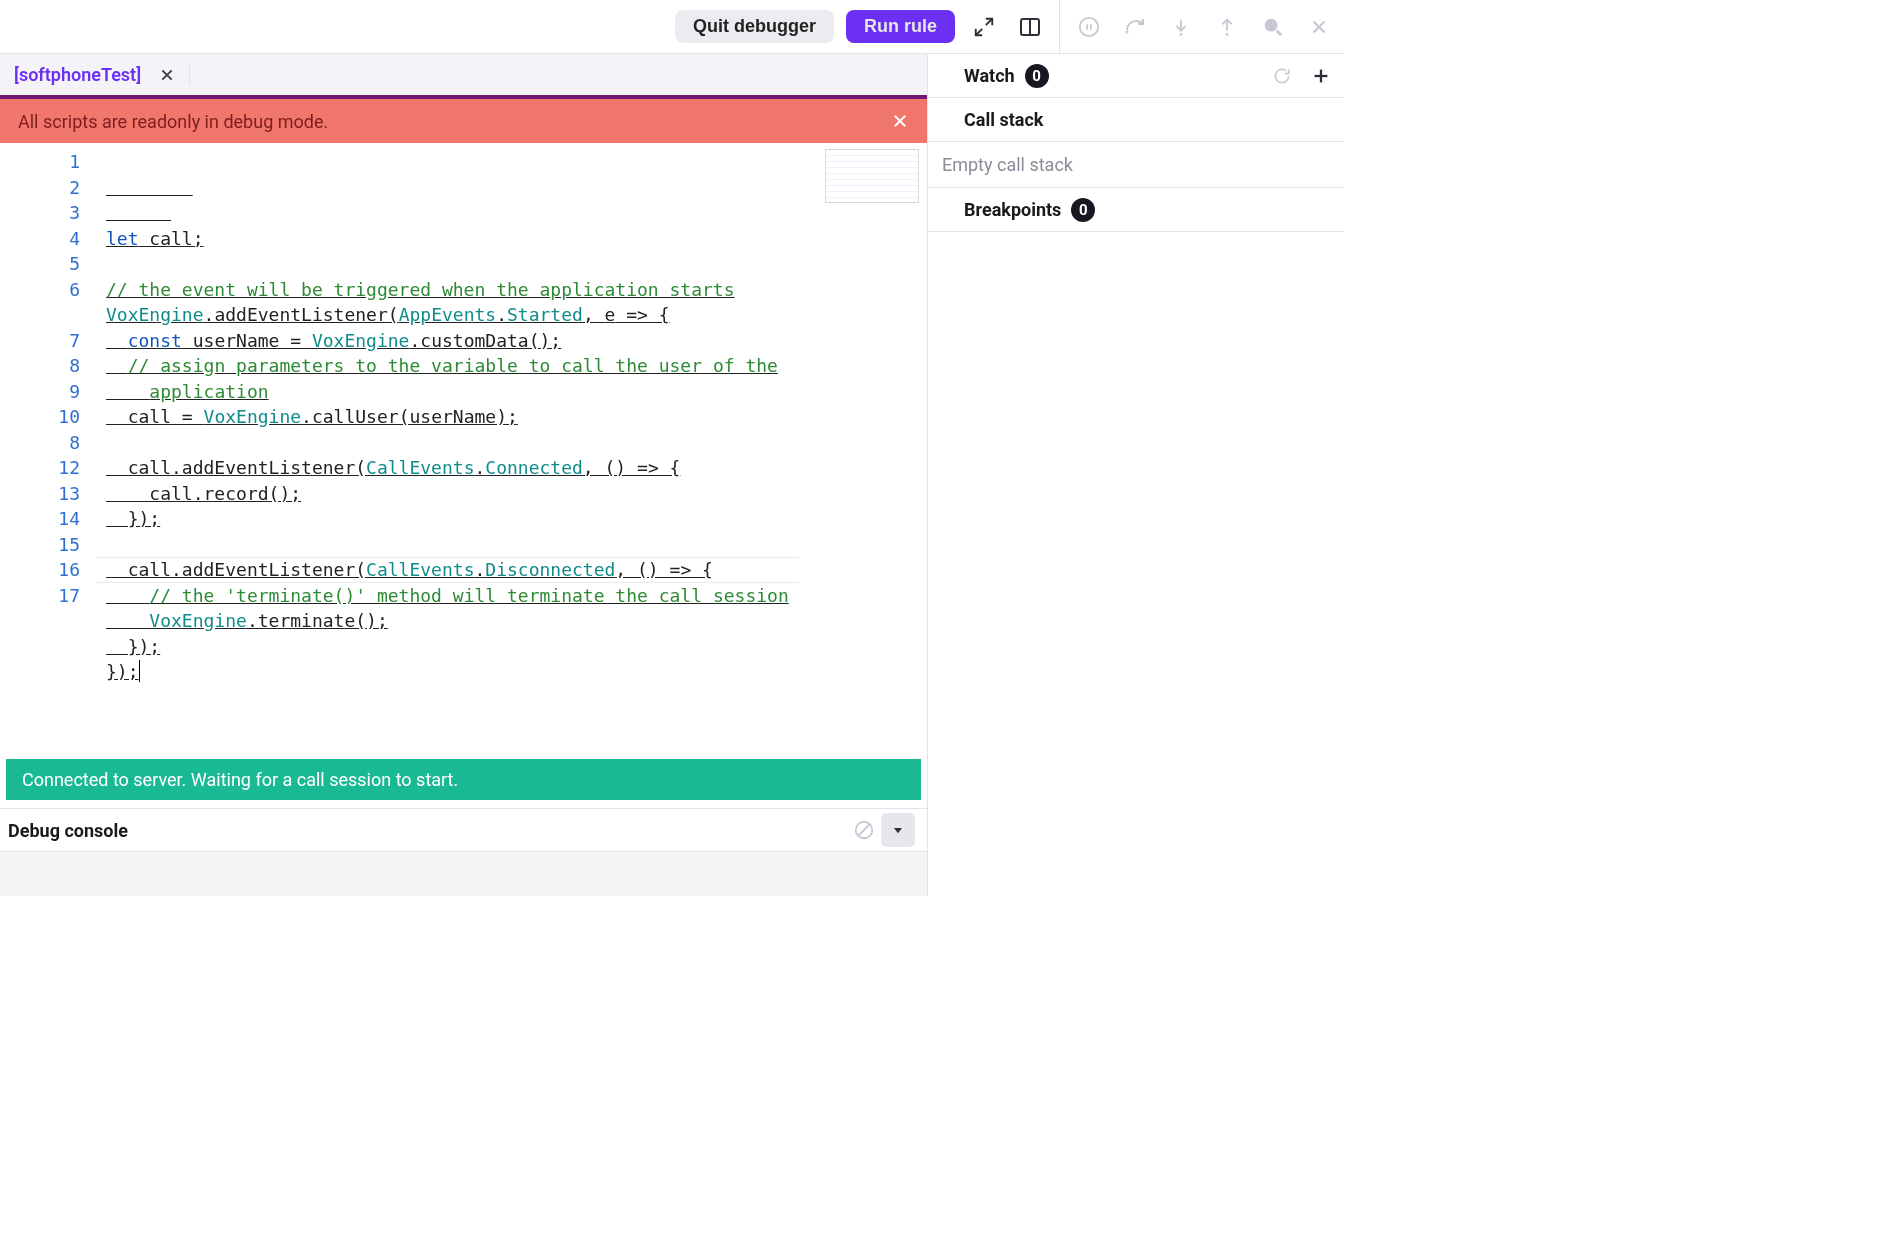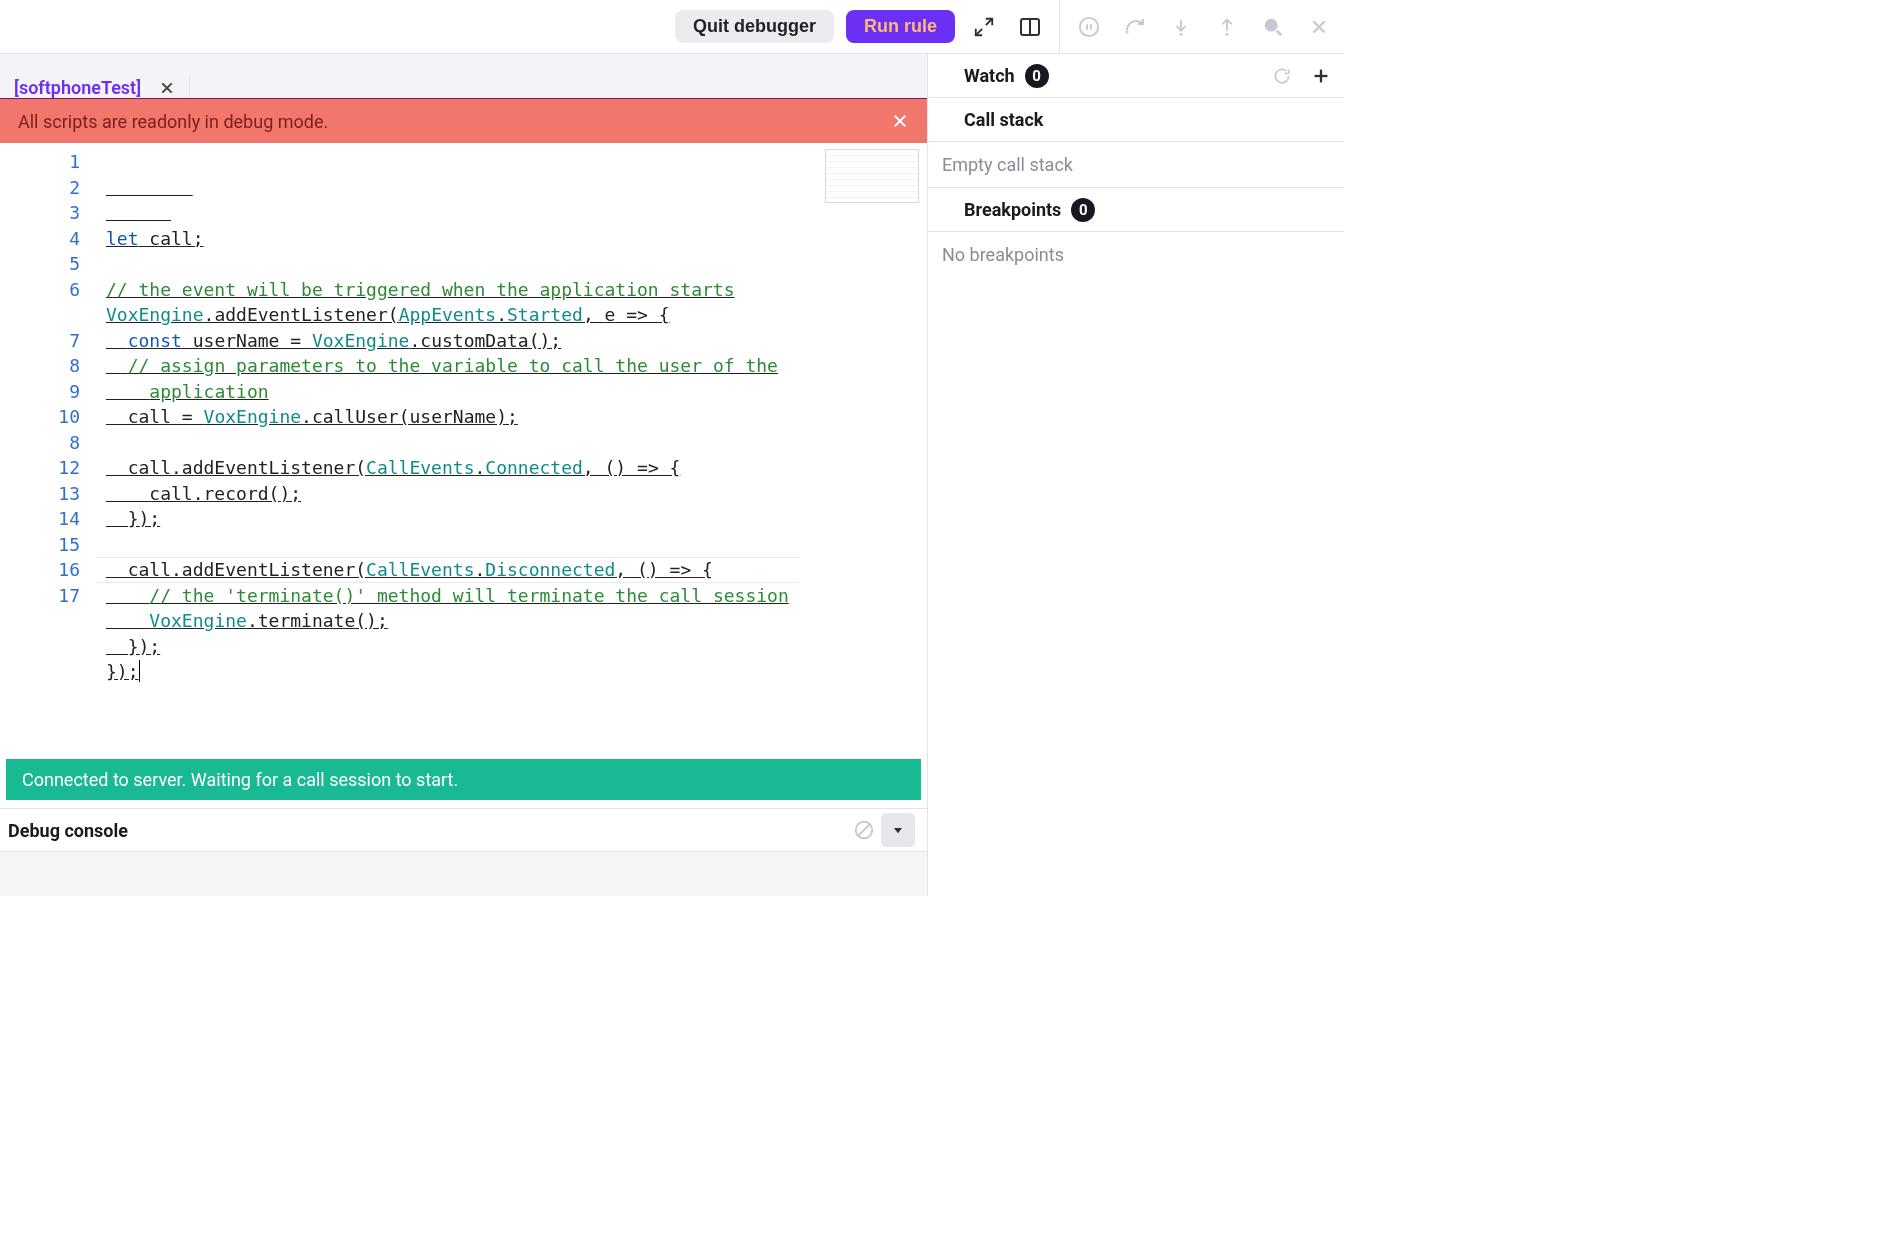--- a/index.html
+++ b/index.html
@@ -4,32 +4,32 @@
 <style>
   * { box-sizing: border-box; margin: 0; padding: 0; }
   html, body { height: 100%; font-family: -apple-system, BlinkMacSystemFont, "Segoe UI", Roboto, sans-serif; font-size: 16px; color: #1a1a1a; background: #fff; }
   body { display: flex; flex-direction: column; width: 1344px; height: 896px; overflow: hidden; }
 
   
   .toolbar { height: 54px; display: flex; align-items: center; justify-content: flex-end; padding: 0 8px; border-bottom: 1px solid #e2e2e9; gap: 12px; }
   .left-spacer { flex: 1; }
   .btn { border: none; border-radius: 8px; padding: 6px 18px; font-size: 18px; font-weight: 600; cursor: pointer; }
   .btn-gray { background: #ececf0; color: #222; }
-  .btn-purple { background: #6c2ff4; color: #fdba74; }
+  .btn-purple { background: #6c2ff4; color: #e5e5e5; }
   .icon-btn { width: 34px; height: 34px; display: inline-flex; align-items: center; justify-content: center; border: none; background: none; cursor: pointer; color: #2e2e38; }
   .icon-btn.disabled { color: #c8c8d4; }
   .divider-v { width: 1px; height: 54px; background: #e2e2e9; }
 
   
   .main { flex: 1; display: flex; min-height: 0; }
   .left-pane { flex: 0 0 928px; display: flex; flex-direction: column; border-right: 1px solid #e2e2e9; min-height: 0; }
   .right-pane { flex: 1; display: flex; flex-direction: column; min-height: 0; background: #fff; }
 
   
-  .tabbar { height: 45px; background: #f4f3f8; border-bottom: 1px solid #701a75; display: flex; align-items: flex-end; }
+  .tabbar { height: 45px; background: #f4f3f8; border-bottom: 4px solid #701a75; display: flex; align-items: center; }
   .tab { display: flex; align-items: center; gap: 18px; padding: 0 14px; border-right: 1px solid #e2e2e9; color: #6c2ff4; font-weight: 600; font-size: 18px; }
   .tab .close { color: #444; }
 
   
   .banner { height: 44px; background: #f1766c; color: #7f1d1d; display: flex; align-items: center; padding: 0 18px; font-size: 18px; }
   .banner .spacer { flex: 1; }
 
   
   .editor-wrap { flex: 1; position: relative; display: flex; background: #fff; min-height: 0; }
   .gutter { width: 96px; padding: 6px 16px 0 0; text-align: right; font-family: ui-monospace, "SFMono-Regular", Menlo, Consolas, monospace; font-size: 18px; color: #2f6fd1; line-height: 25.5px; }
@@ -224,18 +224,15 @@
       <span>Call stack</span>
     </div>
     <div class="panel-body">
       <span>Empty call stack</span>
     </div>
 
     <div class="panel-hdr no-actions">
       <span>Breakpoints</span>
       <span class="badge">0</span>
     </div>
-    <div class="panel-body" style="border-bottom:none">
-      <span>No breakpoints</span>
-    </div>
   </div>
 
 </div>
 
 </body></html>

